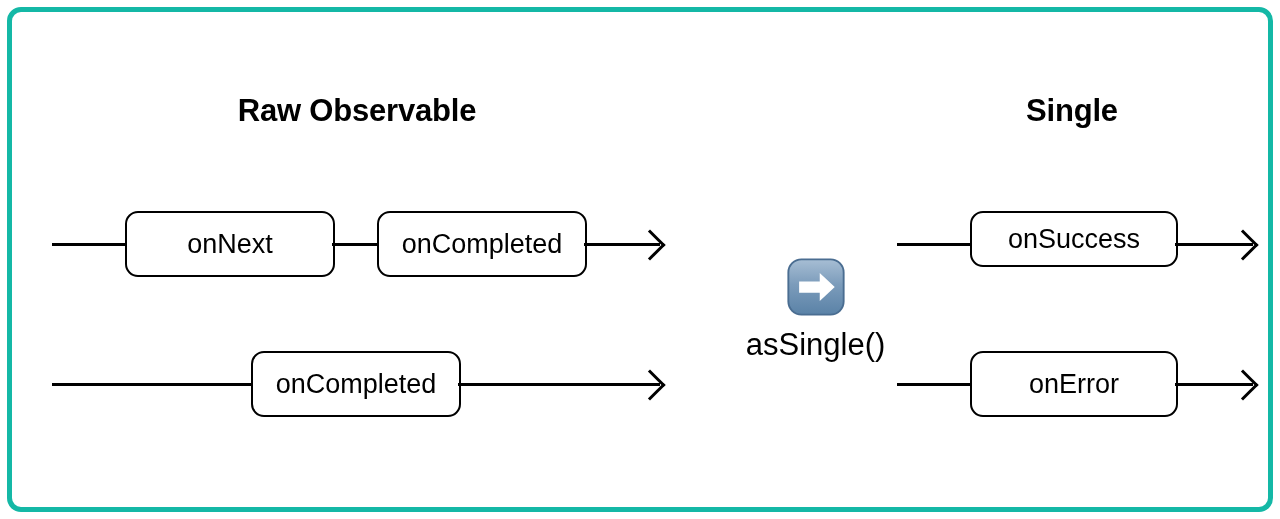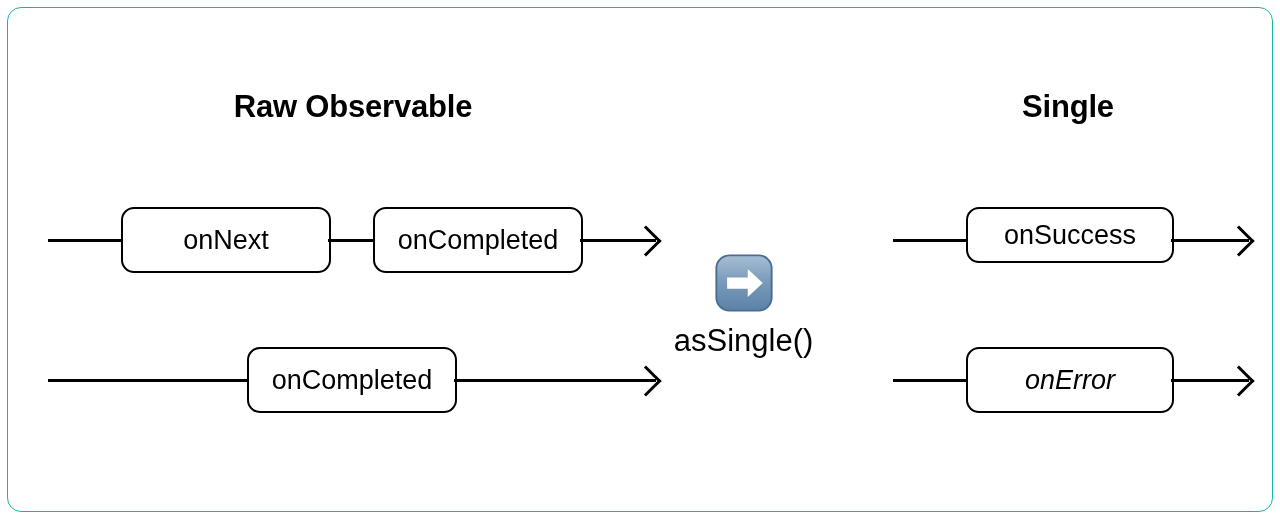--- a/index.html
+++ b/index.html
@@ -11,21 +11,21 @@
     font-family: "Liberation Sans", sans-serif;
   }
 
   #diagram-card {
     position: absolute;
     left: 7px;
     top: 7px;
     width: 1266px;
     height: 505px;
     background: #ffffff;
-    border: 1px solid #14b8a6;
+    border: 5px solid #14b8a6;
     border-radius: 14px;
     overflow: hidden;
   }
 
   .col-title {
     position: absolute;
     font-size: 31px;
     font-weight: bold;
     color: #000000;
     letter-spacing: -0.2px;
@@ -66,21 +66,21 @@
     width: 22px;
     height: 22px;
     border-top: 3px solid #000000;
     border-right: 3px solid #000000;
     transform: rotate(45deg);
   }
 
   
   #operator-group {
     position: absolute;
-    left: 628px;
+    left: 696px;
     top: 245px;
     width: 215px;
     text-align: center;
   }
   #arrow-emoji-icon {
     display: block;
     margin: 0 auto;
     width: 60px;
     height: 60px;
   }
@@ -142,20 +142,20 @@
     <div class="seg" style="left:885px;  top:231px; width:78px;"></div>
     <div class="node-box" style="left:958px; top:199px; width:208px; height:56px;">
       <span>onSuccess</span>
     </div>
     <div class="seg" style="left:1163px; top:231px; width:78px;"></div>
     <div class="arrow-head" style="left:1220px; top:222px;"></div>
   </div>
 
   <div class="track">
     <div class="seg" style="left:885px;  top:371px; width:78px;"></div>
-    <div class="node-box" style="left:958px; top:339px; width:208px; height:66px;font-style:italic;">
+    <div class="node-box" style="left:958px; top:339px; width:208px; height:66px;">
       <span>onError</span>
     </div>
     <div class="seg" style="left:1163px; top:371px; width:78px;"></div>
     <div class="arrow-head" style="left:1220px; top:362px;"></div>
   </div>
 
 </div>
 
 </body></html>

